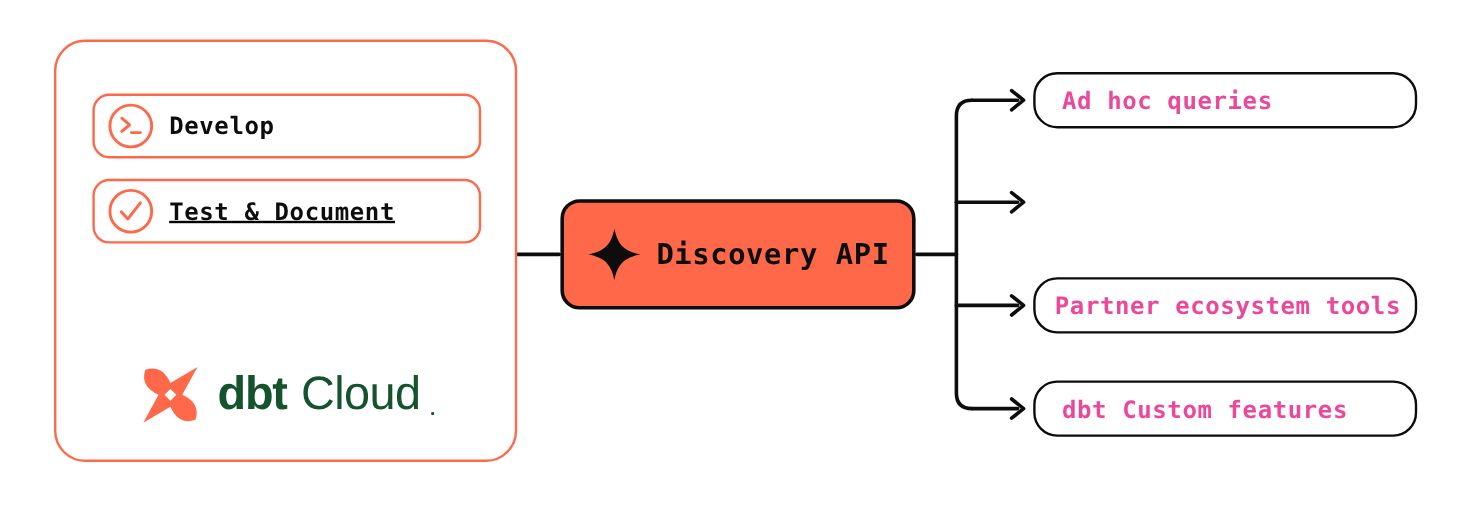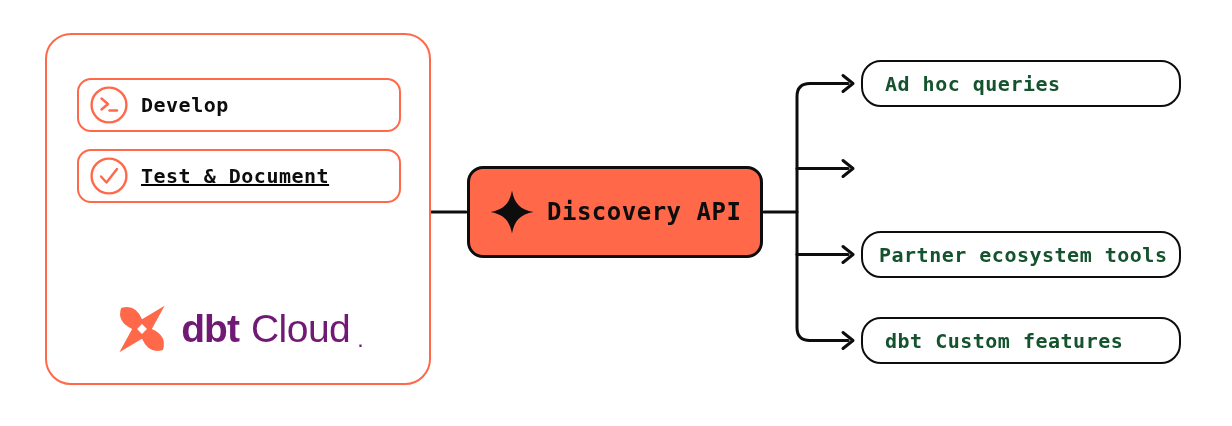--- a/index.html
+++ b/index.html
@@ -54,21 +54,21 @@
   
   .logo-row {
     position: absolute;
     left: 0; right: 0; top: 262px;
     height: 64px;
     display: flex;
     align-items: center;
     justify-content: center;
     gap: 10px;
     font-family: "Liberation Sans", sans-serif;
-    color: #701a75;
+    color: #14532d;
   }
   .logo-mark { width: 58px; height: 58px; flex: 0 0 auto; }
   .logo-brand { font-size: 39px; font-weight: 800; letter-spacing: -1px; }
   .logo-product { font-size: 39px; font-weight: 400; margin-left: 2px; letter-spacing: -0.5px; }
   .logo-tm { font-size: 16px; font-weight: 700; align-self: flex-end; margin: 0 0 10px -2px; }
   
   .center-node {
     position: absolute;
     left: 467px; top: 166px;
     width: 296px; height: 92px;
@@ -96,21 +96,21 @@
     width: 320px; height: 47px;
     background: #ffffff;
     border: 2.5px solid #0D0D0D;
     border-radius: 20px;
     box-sizing: border-box;
     display: flex;
     align-items: center;
     padding-left: 22px;
     font-size: 20px;
     font-weight: 700;
-    color: #14532d;
+    color: #ec4899;
     letter-spacing: 0.5px;
     white-space: nowrap;
   }
   .rn-1 { top: 60px; }
   .rn-2 { top: 145px; }
   .rn-3 { top: 231px; padding-left: 16px; }
   .rn-4 { top: 317px; }
 </style>
 </head>
 <body>

